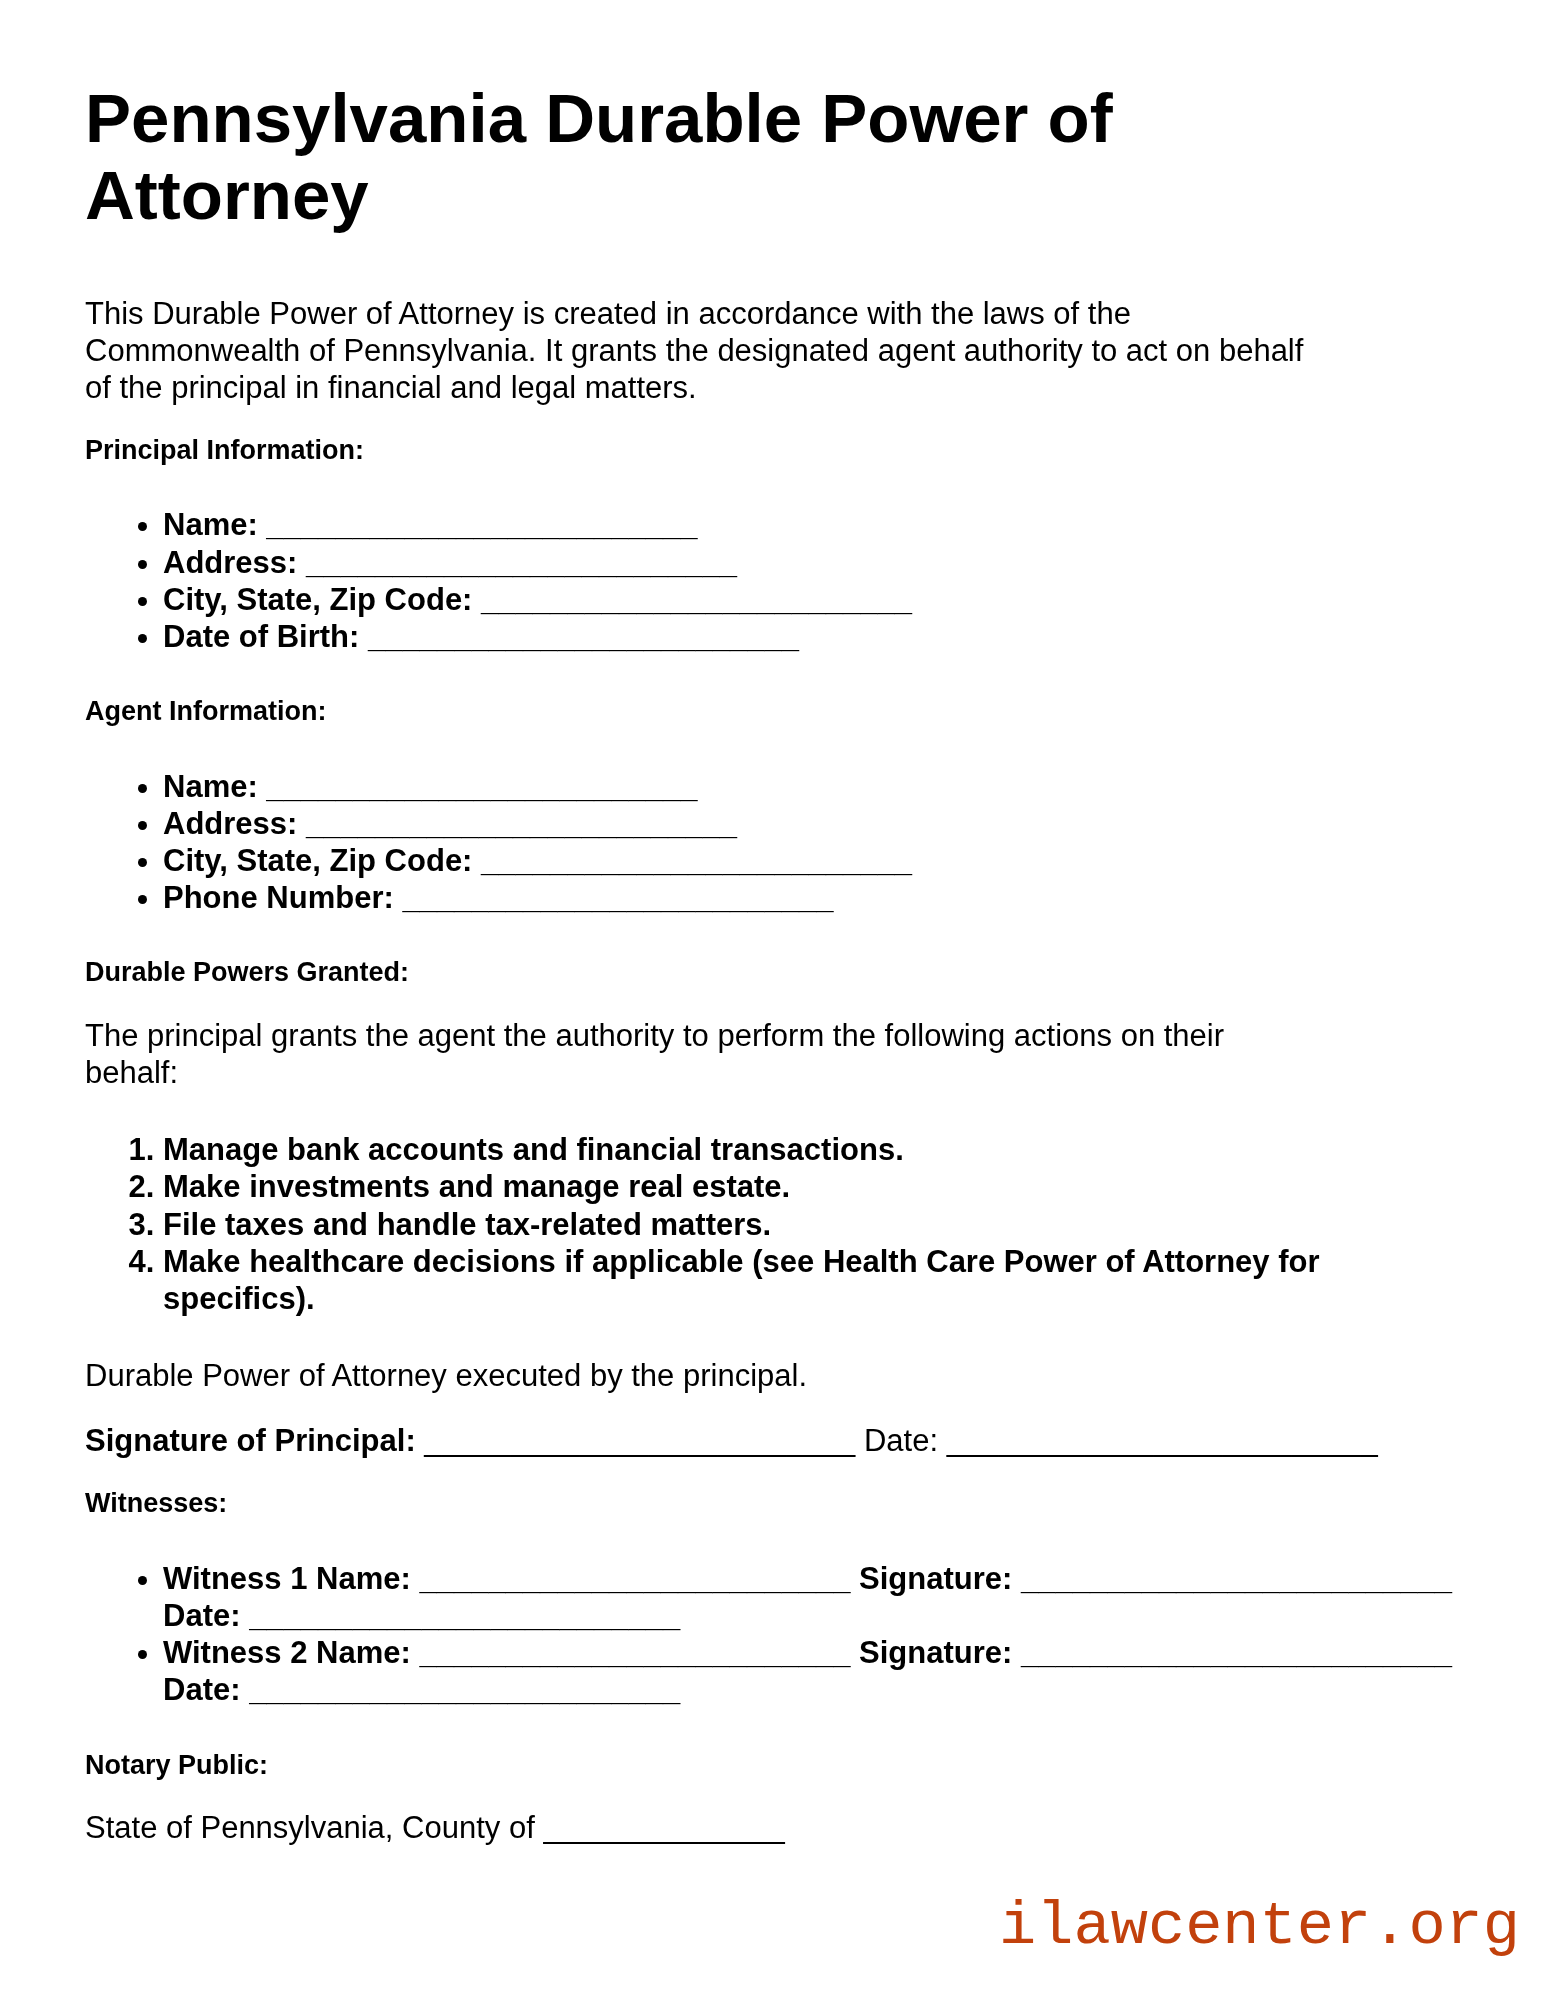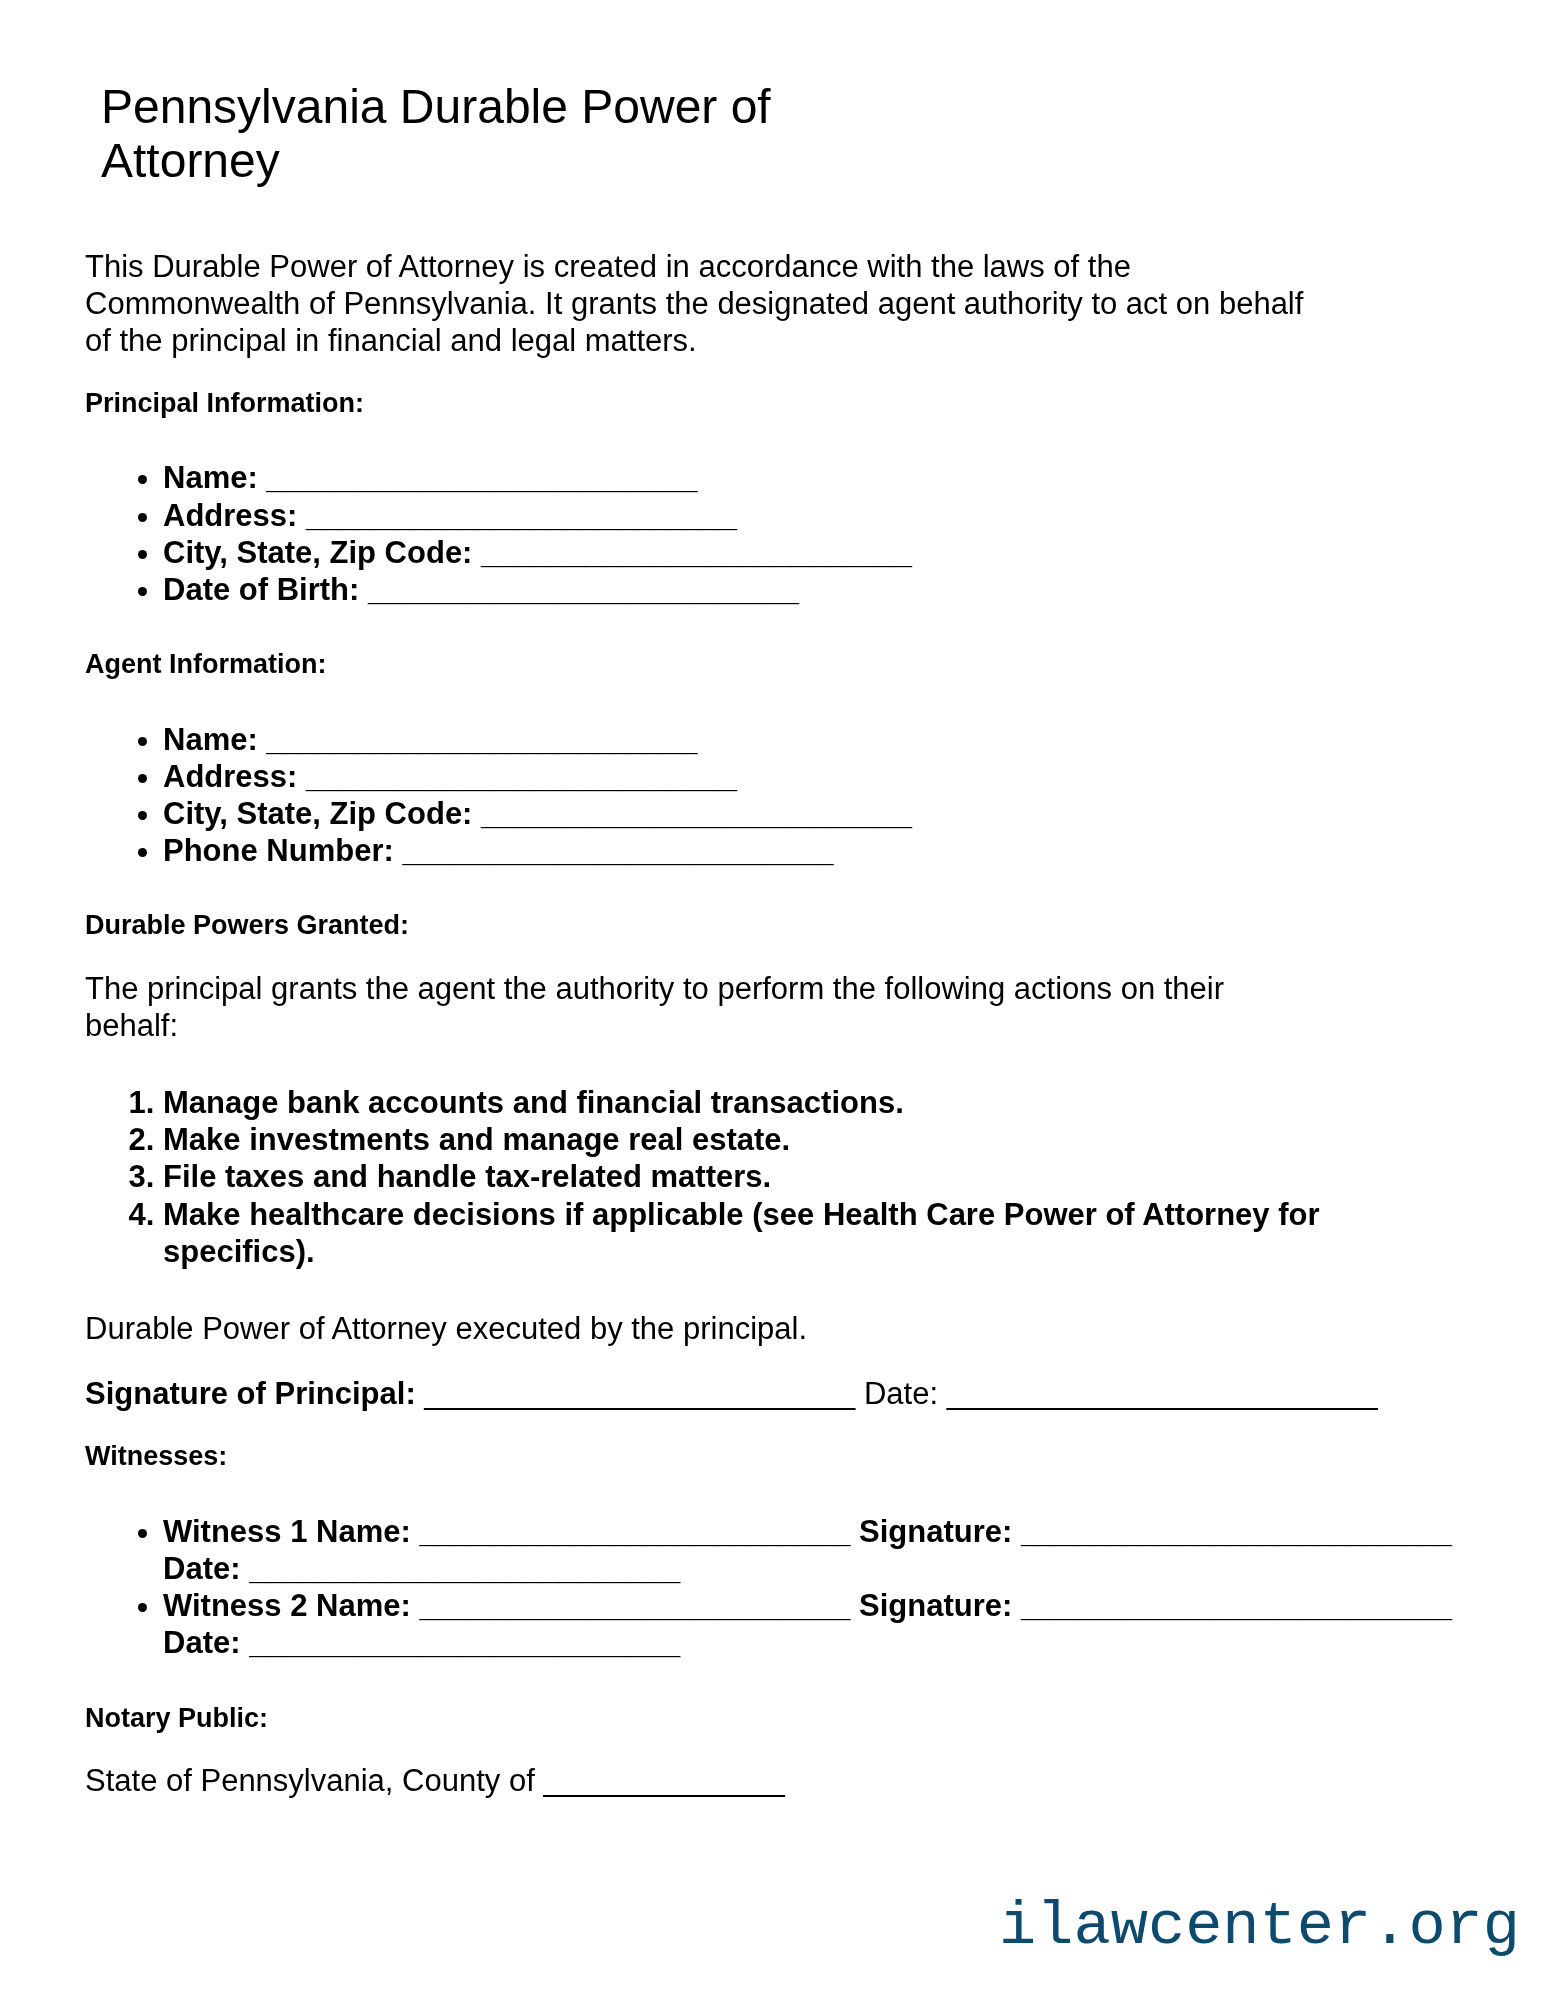--- a/index.html
+++ b/index.html
@@ -9,44 +9,44 @@
     background: #ffffff;
     color: #000000;
     font-family: "Liberation Sans", sans-serif;
     font-size: 31px;
     line-height: 1.2;
     position: relative;
     overflow: hidden;
   }
   .doc { padding: 80px 85px 0 85px; }
   h1.title {
-    font-size: 48px;
+    font-size: 69px;
     line-height: 1.12;
-    font-weight: normal;
-    margin: 0 0 60px 16px;
+    font-weight: bold;
+    margin: 0 0 60px 0;
   }
   .para { margin: 28px 0; }
   .heading {
     font-size: 27px;
     font-weight: bold;
     margin: 28px 0;
   }
   ul.fields, ol.powers { margin: 40px 0; padding-left: 78px; font-weight: bold; }
   ul.fields { list-style: disc outside; }
   ol.powers { list-style: decimal outside; }
   .ln { white-space: pre; }
   li .ln { display: block; }
   .watermark {
     position: absolute;
     top: 1896px;
     right: 34px;
     font-family: "Liberation Mono", monospace;
     font-size: 62px;
     line-height: 1;
-    color: #0c4a6e;
+    color: #c2410c;
     letter-spacing: 0;
   }
 </style>
 </head>
 <body>
 
 <main class="doc">
 
   <h1 class="title">
     <span>Pennsylvania Durable Power of</span><br>

